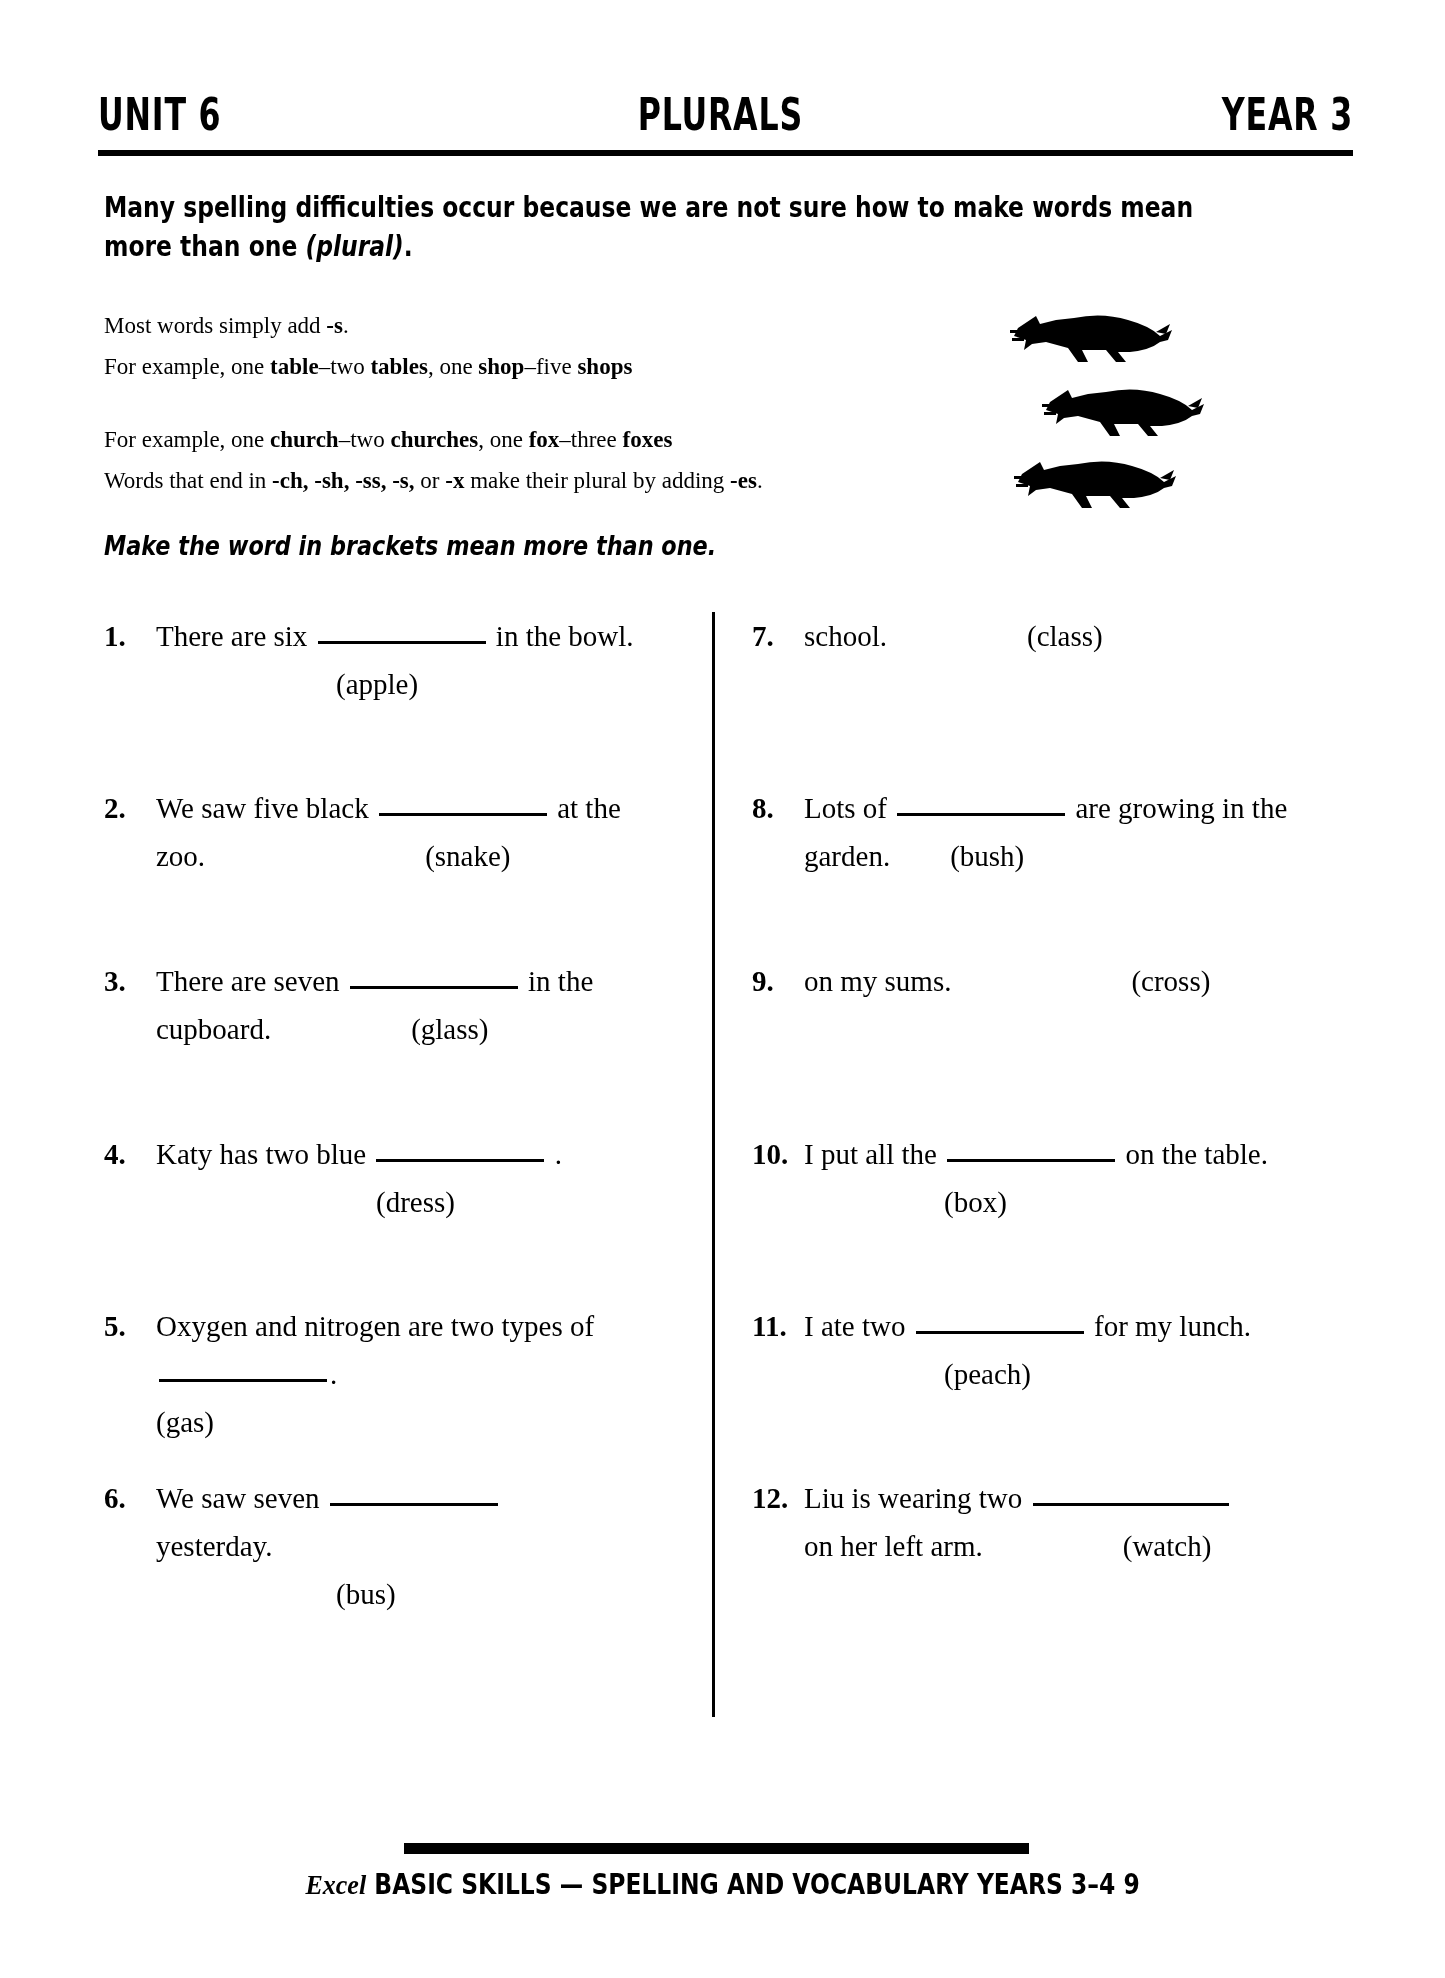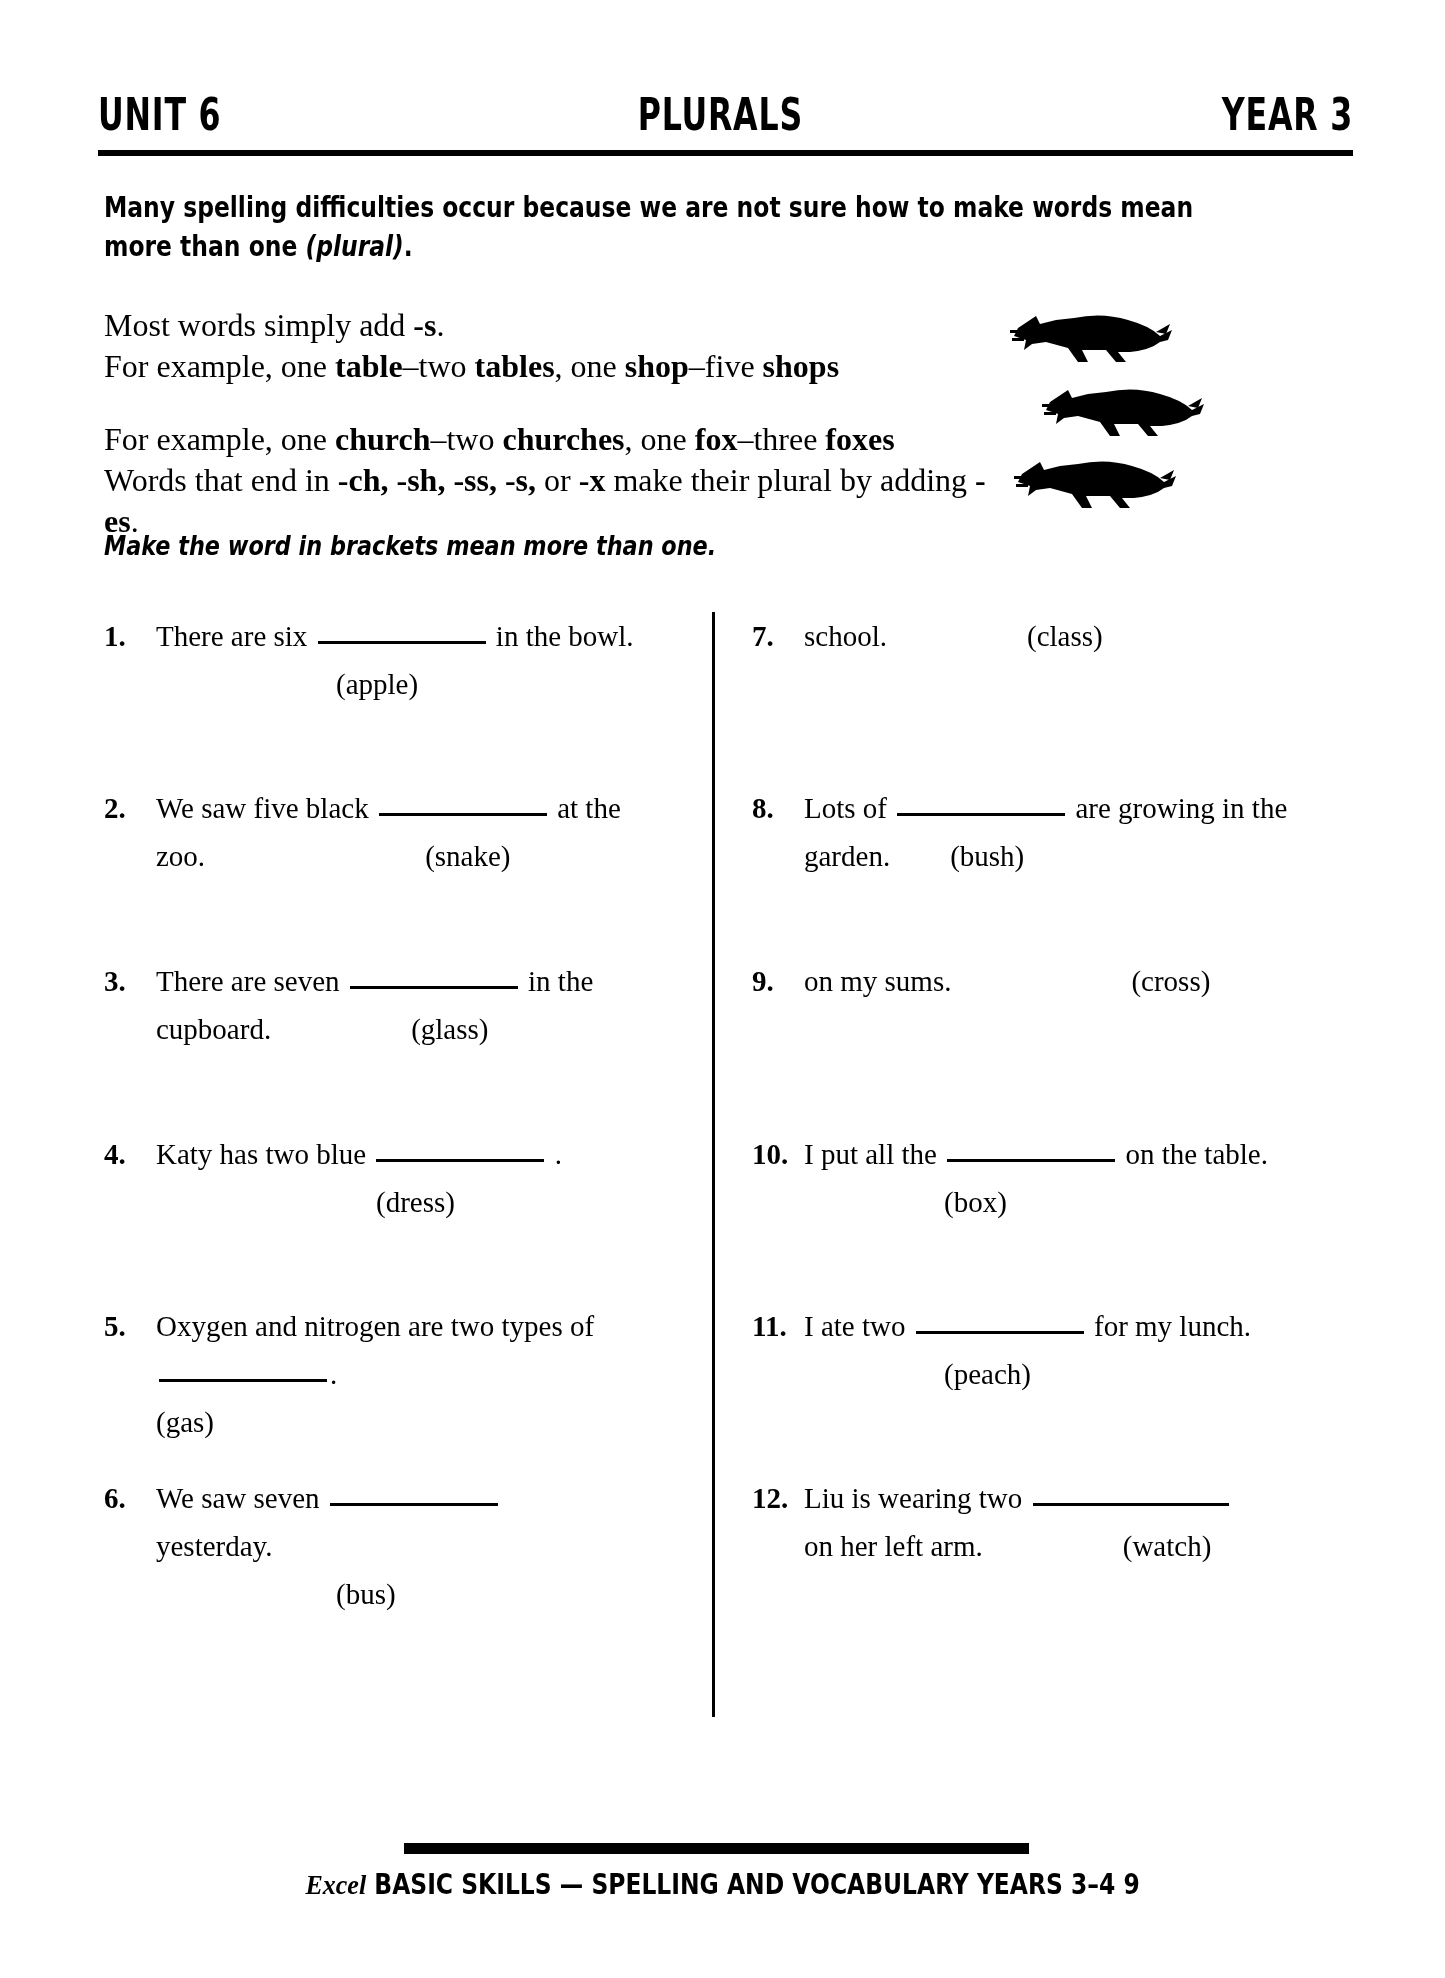--- a/index.html
+++ b/index.html
@@ -76,21 +76,21 @@
   .intro em {
     font-style: italic;
   }
 
   
   .rules {
     position: absolute;
     left: 104px;
     top: 305px;
     width: 900px;
-    font-size: 32px;
+    font-size: 23px;
     line-height: 41px;
   }
   .rules .blk { margin-bottom: 32px; }
   .rules b { font-weight: 700; }
 
   
   .instruction {
     position: absolute;
     left: 104px;
     top: 530px;

